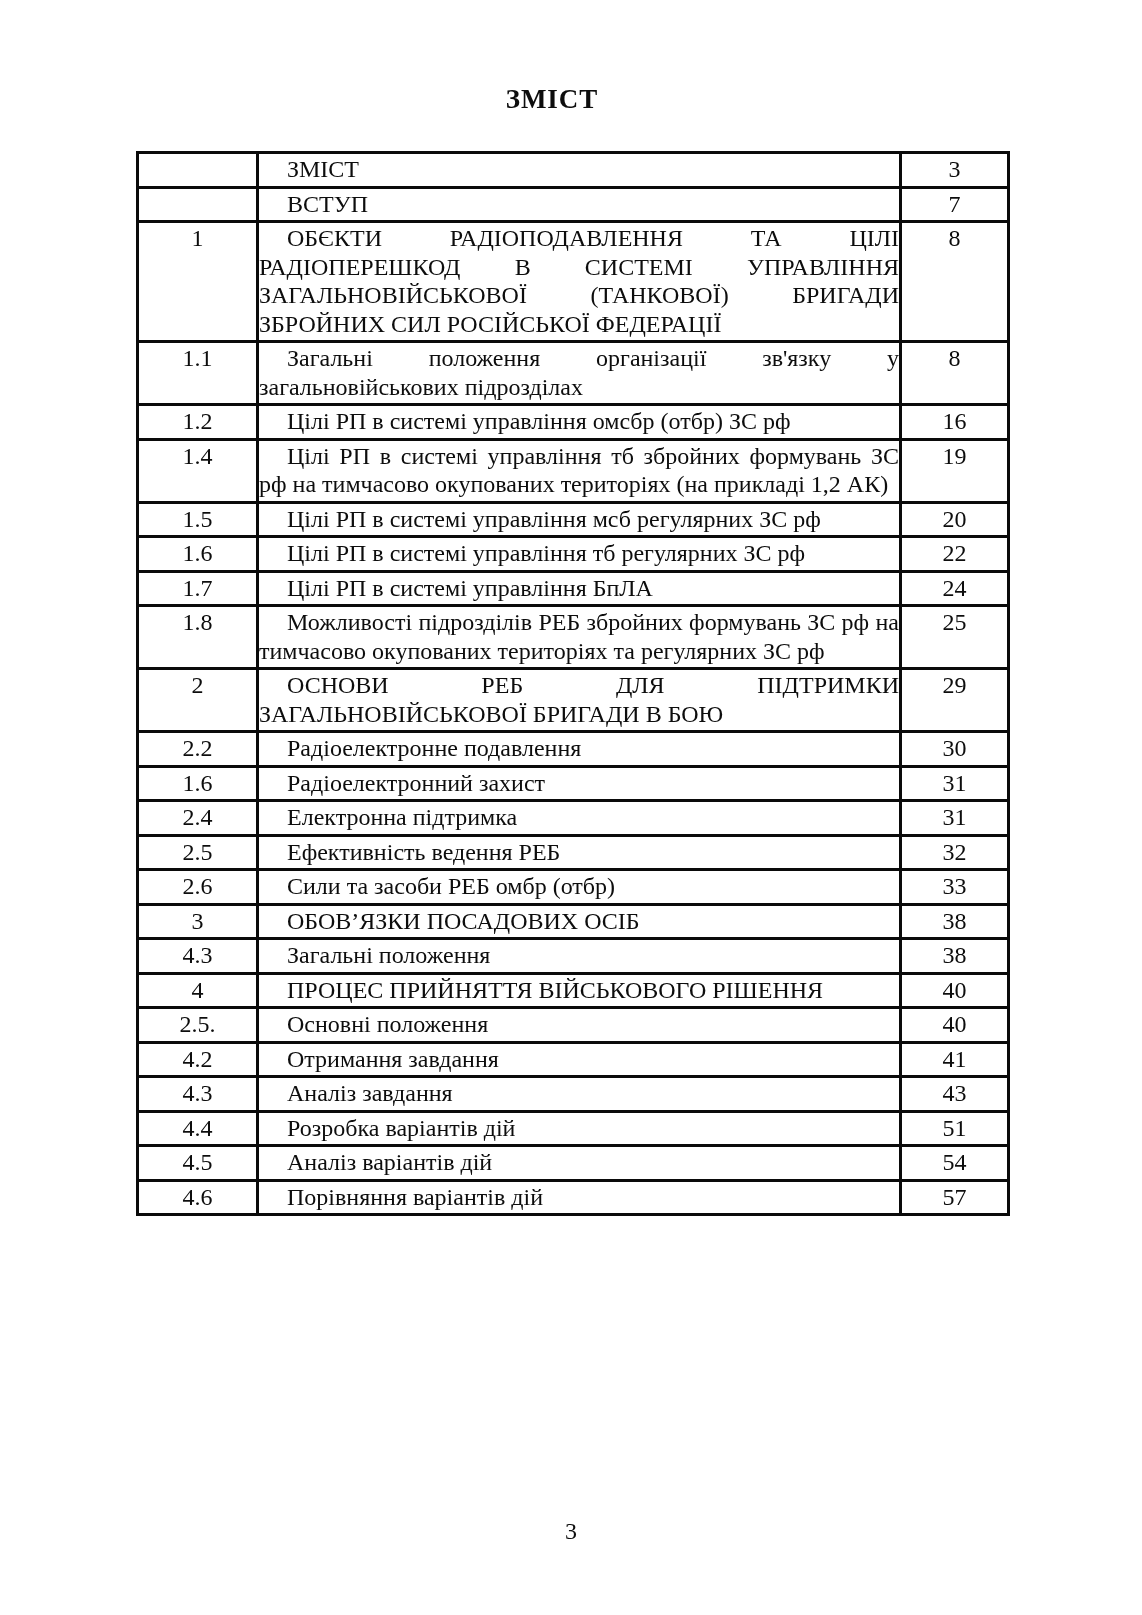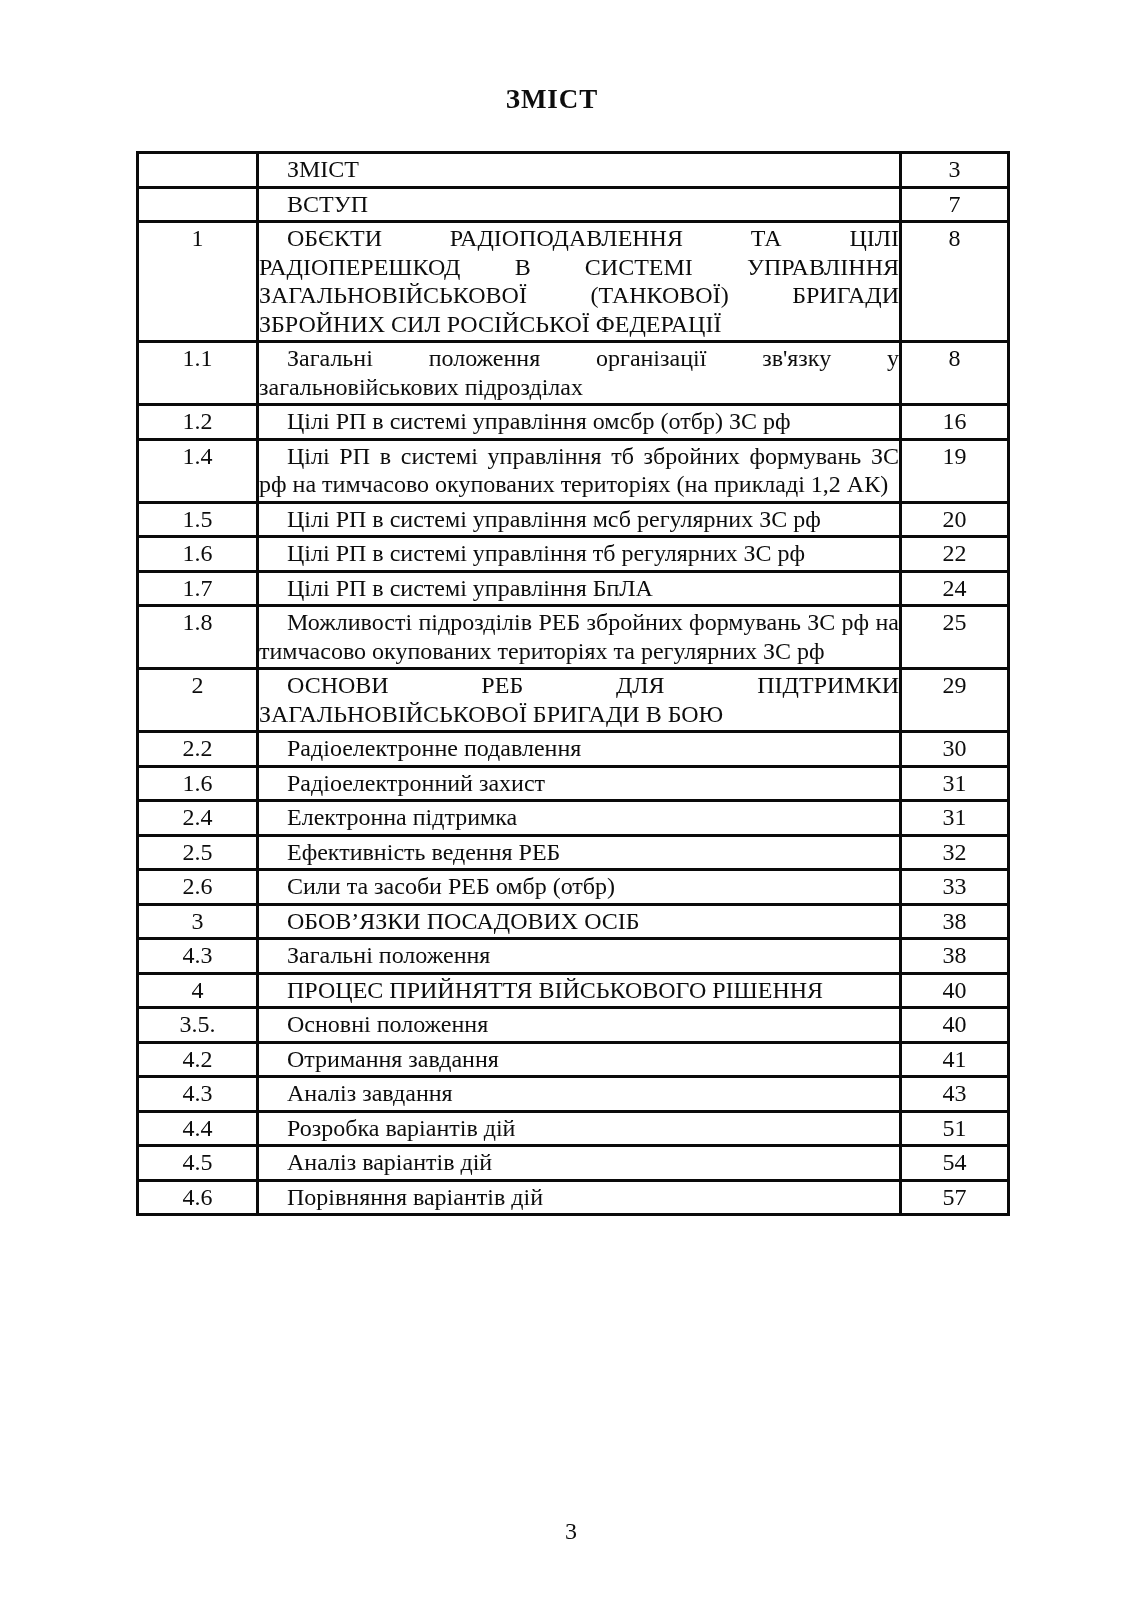--- a/index.html
+++ b/index.html
@@ -189,21 +189,21 @@
   </tr>
 
 
   <tr>
     <td class="c-num">4</td>
     <td class="c-title">ПРОЦЕС ПРИЙНЯТТЯ ВІЙСЬКОВОГО РІШЕННЯ</td>
     <td class="c-page">40</td>
   </tr>
 
   <tr>
-    <td class="c-num">3.5.</td>
+    <td class="c-num">2.5.</td>
     <td class="c-title">Основні положення</td>
     <td class="c-page">40</td>
   </tr>
 
   <tr>
     <td class="c-num">4.2</td>
     <td class="c-title">Отримання завдання</td>
     <td class="c-page">41</td>
   </tr>
 

